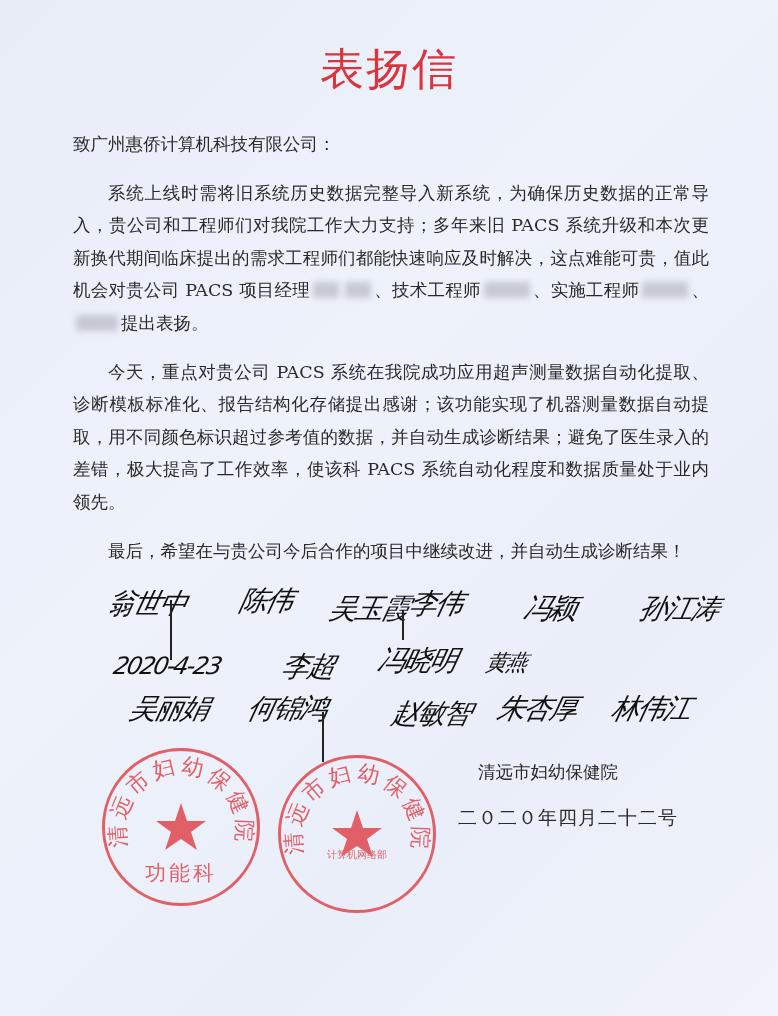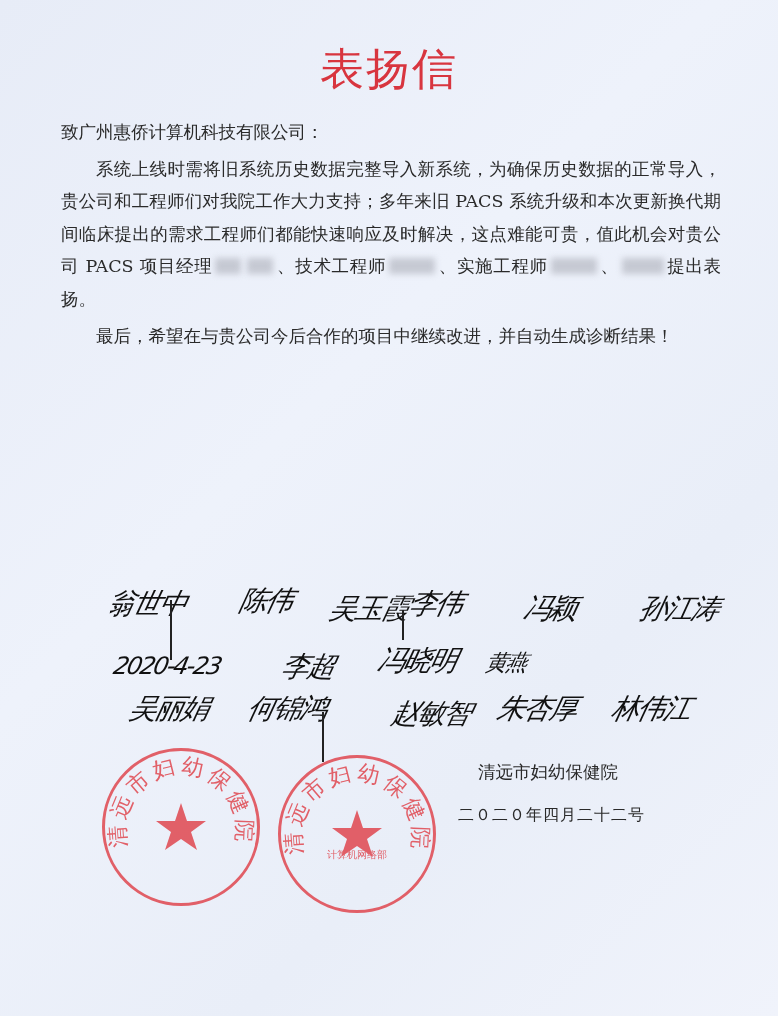--- a/index.html
+++ b/index.html
@@ -15,57 +15,58 @@
   .title {
     position: absolute; left: 0; width: 778px; top: 40px; text-align: center;
     font-family: "Liberation Serif", "DejaVu Serif", serif;
     font-size: 44px; color: #d8353f; letter-spacing: 2px; line-height: 60px;
   }
   .body-text {
     position: absolute; left: 57px; top: 112px; width: 668px;
     font-size: 17.5px; line-height: 32.6px; color: #2a2a2a;
     text-align: justify;
   }
-  .body-text p { margin: 4px; }
+  .body-text p { margin: 16px; }
   .indent { text-indent: 35px; }
   .blur {
     display: inline-block; height: 16px; vertical-align: -2px;
     background: #b9bcc6; filter: blur(3px); opacity: .75; margin: 0 3px;
   }
   .sig {
     position: absolute; font-family: "DejaVu Sans", sans-serif;
     font-size: 28px; color: #111; font-style: italic; transform: skewX(-12deg);
     letter-spacing: -2px; white-space: nowrap;
   }
   .sig-line { position: absolute; width: 1.5px; background: #222; }
   .org {
     position: absolute; left: 478px; top: 760px; font-size: 17.5px; color: #2a2a2a;
   }
   .date {
-    position: absolute; left: 458px; top: 805px; font-size: 16px; color: #2a2a2a; letter-spacing: 1px;
+    position: absolute; left: 458px; top: 805px; font-size: 19px; color: #2a2a2a; letter-spacing: 1px;
   }
   .stamp {
     position: absolute; border-radius: 50%; border: 3px solid #e0474f;
     color: #e0474f; opacity: .85;
   }
   .stamp svg { position: absolute; left: 0; top: 0; }
   .stamp .bottom-label {
     position: absolute; width: 100%; text-align: center;
     font-family: "DejaVu Sans", sans-serif;
   }
 </style>
 </head>
 <body>
 
 <div class="page">
   <div class="title">表扬信</div>
 
   <div class="body-text">
     <p>致广州惠侨计算机科技有限公司：</p>
     <p class="indent"><span>系统上线时需将旧系统历史数据完整导入新系统，为确保历史数据的正常导入，贵公司和工程师们对我院工作大力支持；多年来旧 PACS 系统升级和本次更新换代期间临床提出的需求工程师们都能快速响应及时解决，这点难能可贵，值此机会对贵公司 PACS 项目经理</span><span class="blur" style="width:26px"></span><span class="blur" style="width:26px"></span><span>、技术工程师</span><span class="blur" style="width:46px"></span><span>、实施工程师</span><span class="blur" style="width:46px"></span><span>、</span><span class="blur" style="width:42px"></span><span>提出表扬。</span></p>
+    <p class="indent">今天，重点对贵公司 PACS 系统在我院成功应用超声测量数据自动化提取、诊断模板标准化、报告结构化存储提出感谢；该功能实现了机器测量数据自动提取，用不同颜色标识超过参考值的数据，并自动生成诊断结果；避免了医生录入的差错，极大提高了工作效率，使该科 PACS 系统自动化程度和数据质量处于业内领先。</p>
     <p class="indent">最后，希望在与贵公司今后合作的项目中继续改进，并自动生成诊断结果！</p>
   </div>
 
   <div>
     <span class="sig" style="left:108px;top:585px">翁世中</span>
     <span class="sig" style="left:240px;top:582px">陈伟</span>
     <span class="sig" style="left:330px;top:590px">吴玉霞</span>
     <span class="sig" style="left:410px;top:585px">李伟</span>
     <span class="sig" style="left:524px;top:590px">冯颖</span>
     <span class="sig" style="left:640px;top:590px">孙江涛</span>
@@ -92,20 +93,21 @@
   <div class="stamp" style="left:102px;top:748px;width:152px;height:152px">
     <svg width="152" height="152" viewBox="0 0 152 152">
       <defs>
           <path id="arc1" d="M 26 104 A 56 56 0 1 1 126 104"></path>
         </defs>
       <text font-size="22" fill="#e0474f" font-family="DejaVu Sans, sans-serif" letter-spacing="4">
         <textPath href="#arc1" startOffset="4%">清远市妇幼保健院</textPath>
       </text>
       <polygon points="76,52 82,70 101,70 86,81 92,99 76,88 60,99 66,81 51,70 70,70" fill="#e0474f"></polygon>
     </svg>
+    <div class="bottom-label" style="top:108px;font-size:21px;letter-spacing:3px">功能科</div>
   </div>
 
   <div class="stamp" style="left:278px;top:755px;width:152px;height:152px">
     <svg width="152" height="152" viewBox="0 0 152 152">
       <defs>
           <path id="arc2" d="M 26 104 A 56 56 0 1 1 126 104"></path>
         </defs>
       <text font-size="22" fill="#e0474f" font-family="DejaVu Sans, sans-serif" letter-spacing="4">
         <textPath href="#arc2" startOffset="4%">清远市妇幼保健院</textPath>
       </text>

